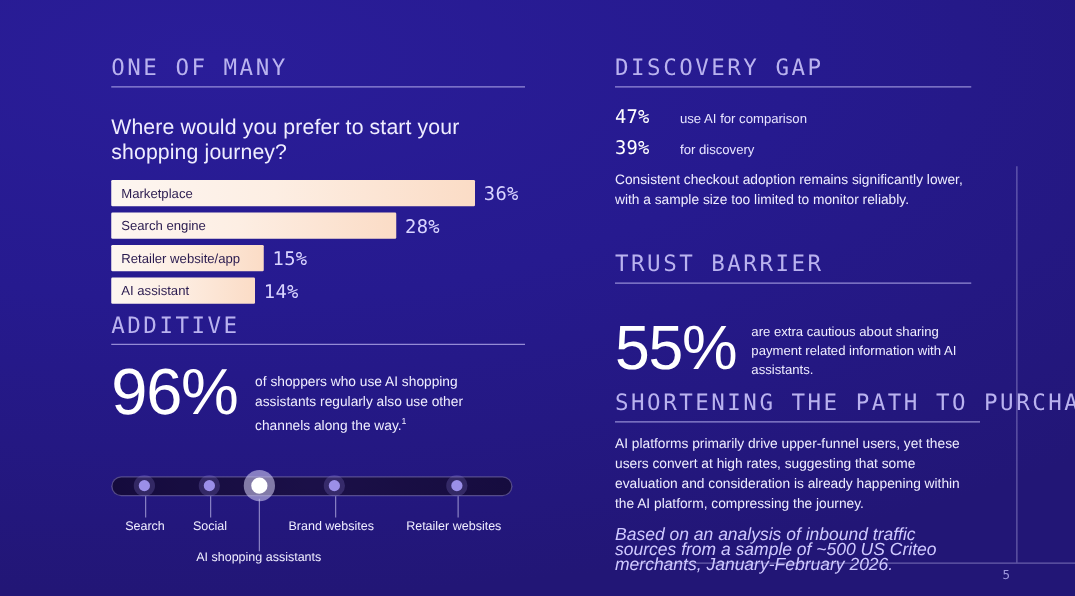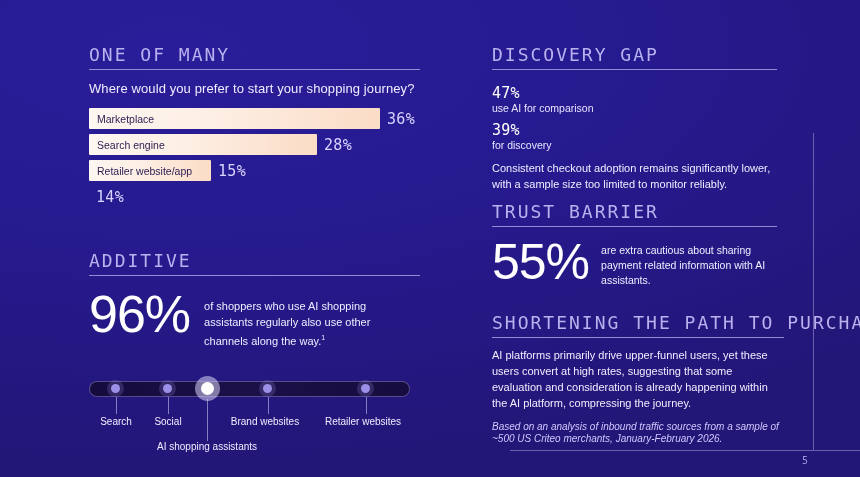--- a/index.html
+++ b/index.html
@@ -25,21 +25,21 @@
   .col-left{position:absolute;left:89px;top:0;width:340px;height:477px;}
   .col-right{position:absolute;left:492px;top:0;width:292px;height:477px;}
 
   
   .sec{position:absolute;}
   .sec-head{font-family:"DejaVu Sans Mono",monospace;font-size:18px;
      letter-spacing:2.0px;color:#b9b2ef;white-space:nowrap;}
   .sec-rule{margin-top:4px;height:1px;background:rgba(185,178,239,.75);}
 
   
-  .question{font-size:13px;color:#efedff;margin-top:11px;letter-spacing:.1px;}
+  .question{font-size:17px;color:#efedff;margin-top:22px;letter-spacing:.1px;}
 
   
   .bars{margin-top:12px;}
   .bar-row{position:relative;height:21px;margin-bottom:5px;display:flex;align-items:center;}
   .bar{height:21px;border-radius:1px;display:flex;align-items:center;
      background:linear-gradient(90deg,#fdf6f1 0%,#fdeee3 45%,#fbdcc6 100%);
      box-shadow:0 0 0 0 rgba(0,0,0,0);}
   .bar-label{font-size:10.5px;color:#2a1b4f;padding-left:8px;white-space:nowrap;}
   .bar-val{font-family:"DejaVu Sans Mono",monospace;font-size:15px;color:#d9d4ff;
      margin-left:7px;white-space:nowrap;letter-spacing:.3px;}
@@ -60,28 +60,28 @@
   .dot-sm{width:9px;height:9px;top:11.5px;background:#9b8fe8;
      box-shadow:0 0 0 4px rgba(155,143,232,.22);}
   .dot-lg{width:13px;height:13px;top:9.5px;background:#ffffff;
      box-shadow:0 0 0 6px rgba(216,212,248,.55);}
   .stem{position:absolute;width:1px;background:rgba(200,195,240,.6);}
   .tlabel{position:absolute;font-size:10px;color:#efedff;white-space:nowrap;
      transform:translateX(-50%);text-align:center;}
 
   
   .statlist{margin-top:14px;}
-  .statrow{display:flex;align-items:baseline;margin-bottom:7px;flex-direction:column;}
+  .statrow{display:flex;align-items:baseline;margin-bottom:7px;}
   .statnum{font-family:"DejaVu Sans Mono",monospace;font-size:15px;color:#ffffff;
      width:52px;letter-spacing:.2px;}
   .stattext{font-size:10.5px;color:#e7e4ff;}
   .para{font-size:11px;line-height:16px;color:#efedff;margin-top:9px;}
-  .note{font-size:10px;line-height:12px;color:#cfc9ff;font-style:italic;margin-top:10px;}
-
-  .trust{display:flex;align-items:flex-start;margin-top:12px;}
+  .note{font-size:14px;line-height:12px;color:#cfc9ff;font-style:italic;margin-top:10px;}
+
+  .trust{display:flex;align-items:flex-start;margin-top:28px;}
   .trustnum{font-weight:300;font-size:50px;line-height:.95;color:#ffffff;letter-spacing:-1px;}
   .trusttext{font-size:10.5px;line-height:15px;color:#efedff;margin-left:12px;margin-top:4px;max-width:165px;}
 </style>
 </head>
 <body>
 
 <div class="slide">
 
   <div class="frame-vline"></div>
   <div class="frame-hline"></div>
@@ -111,20 +111,23 @@
         </div>
 
         <div class="bar-row">
           <div class="bar" style="width:122px;">
             <span class="bar-label">Retailer website/app</span>
           </div>
           <span class="bar-val">15%</span>
         </div>
 
         <div class="bar-row">
+          <div class="bar" style="width:115px;">
+            <span class="bar-label">AI assistant</span>
+          </div>
           <span class="bar-val">14%</span>
         </div>
 
       </div>
     </div>
 
     <div class="sec" style="top:250px;left:0;width:331px;">
       <div class="sec-head">ADDITIVE</div>
       <div class="sec-rule"></div>
 

